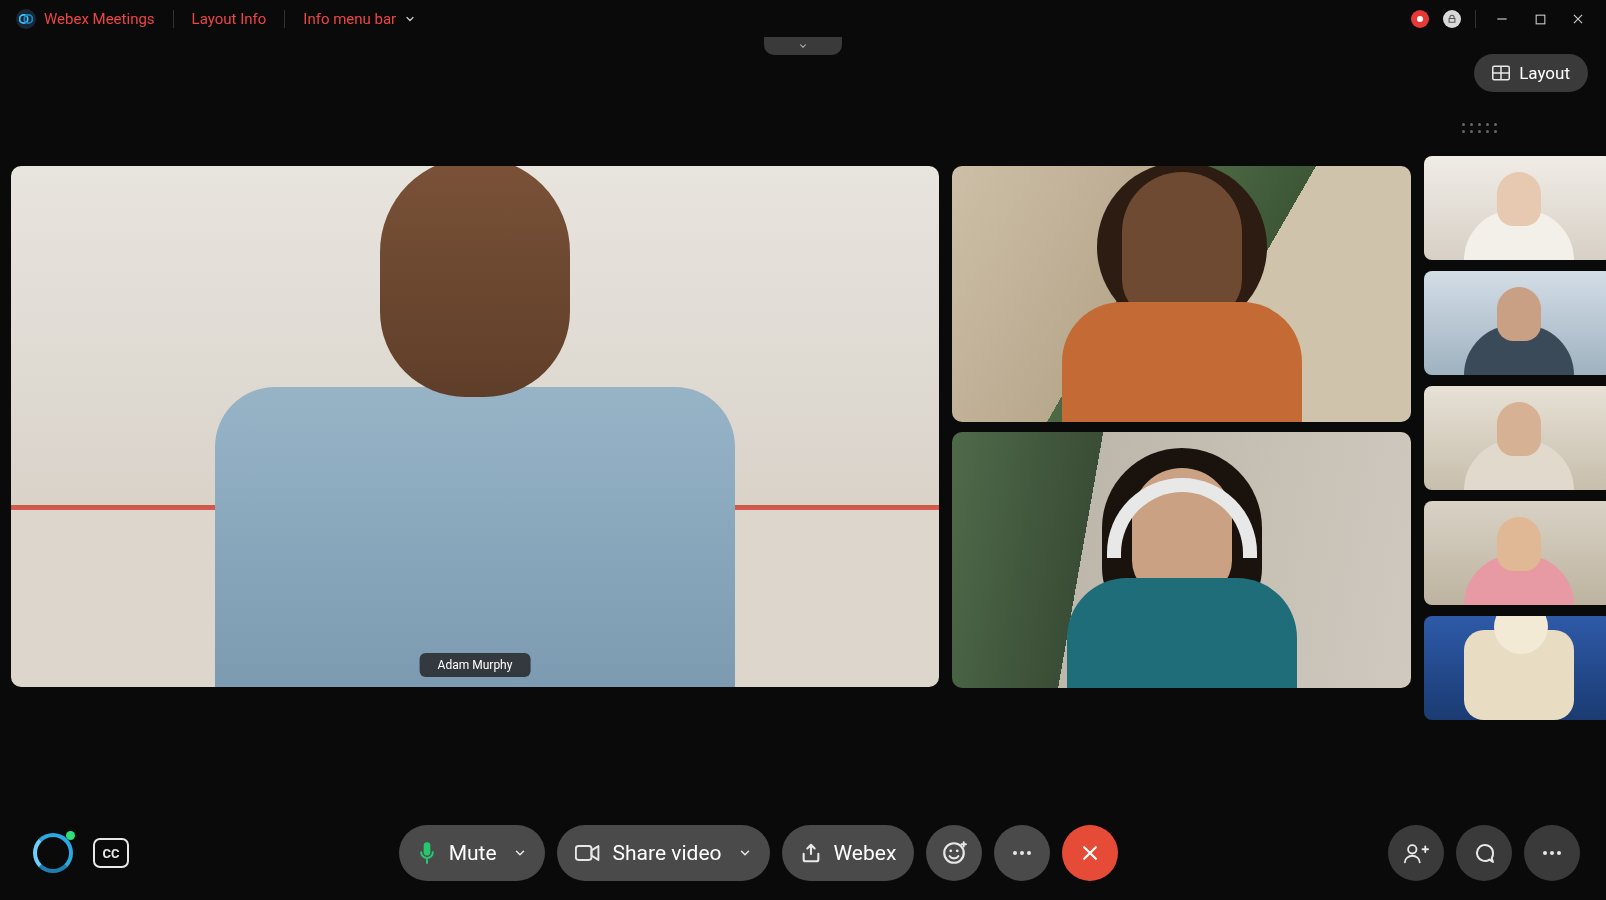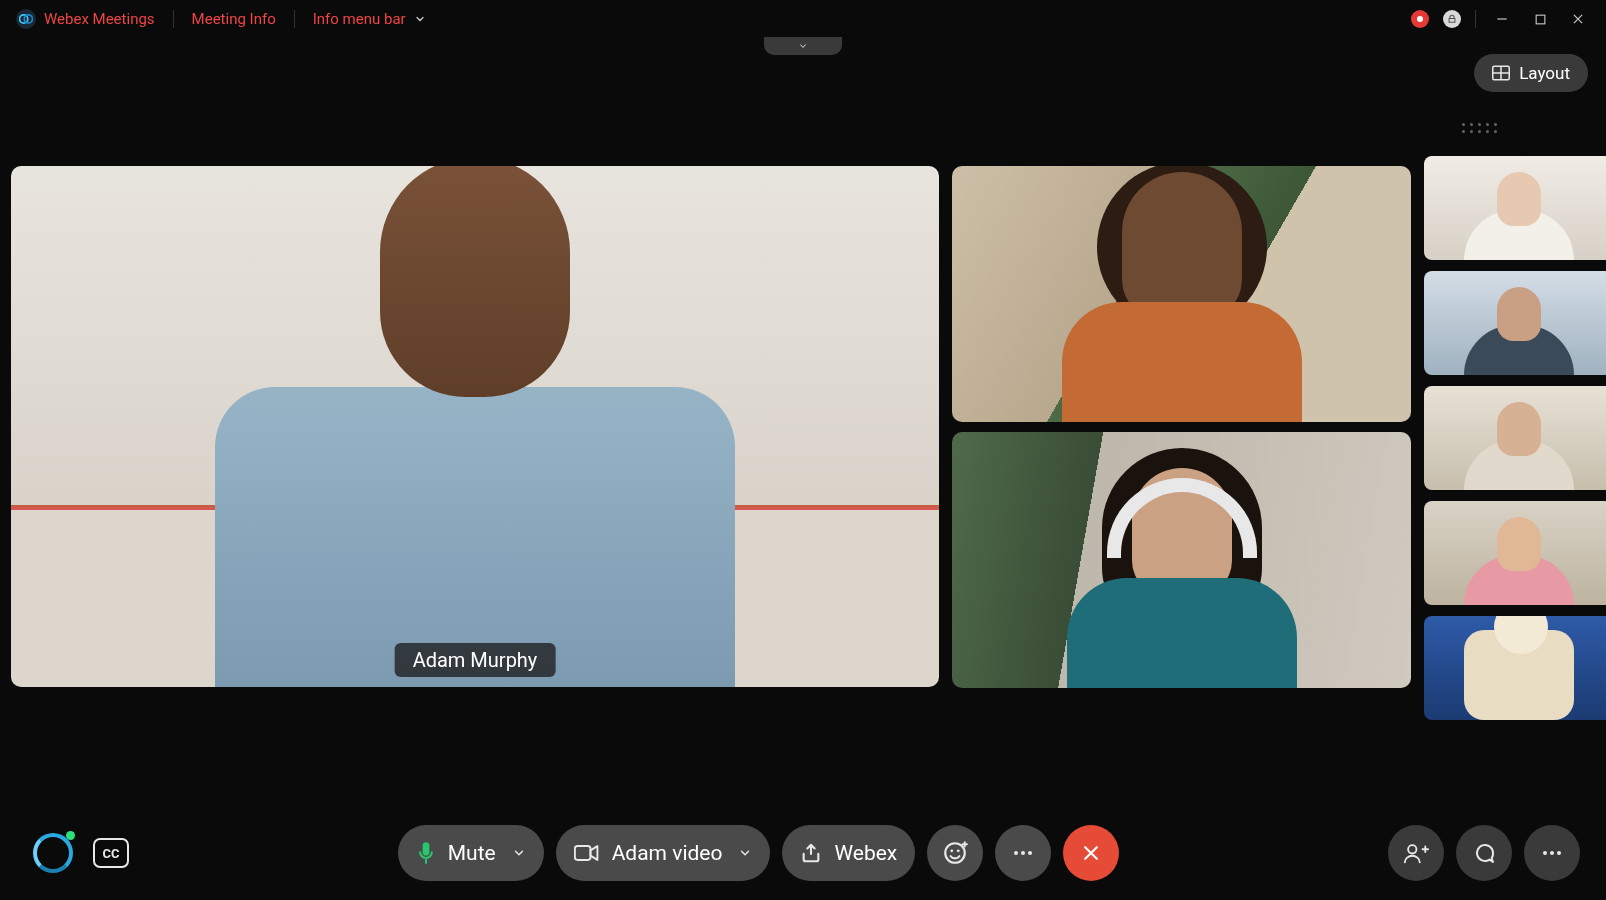--- a/index.html
+++ b/index.html
@@ -25,21 +25,21 @@
   
   .drag-dots{position:absolute;top:123px;right:108px;display:grid;grid-template-columns:repeat(5,4px);grid-gap:4px}
   .drag-dots span{width:3px;height:3px;border-radius:50%;background:#666}
   
   .stage{position:absolute;top:166px;left:11px;display:flex;gap:13px}
   .main-tile{width:928px;height:521px;border-radius:10px;overflow:hidden;position:relative}
   .mid-col{width:459px;display:flex;flex-direction:column;gap:10px}
   .mid-tile{width:459px;height:256px;border-radius:10px;overflow:hidden;position:relative}
   .side-col{width:189px;display:flex;flex-direction:column;gap:11px;margin-top:-10px}
   .side-tile{width:189px;height:104px;border-radius:8px;overflow:hidden;position:relative}
-  .name-overlay{position:absolute;left:50%;bottom:10px;transform:translateX(-50%);background:rgba(30,30,30,.78);padding:5px 18px;border-radius:6px;font-size:20px;white-space:nowrap}
+  .name-overlay{position:absolute;left:50%;bottom:10px;transform:translateX(-50%);background:rgba(30,30,30,.78);padding:5px 18px;border-radius:6px;font-size:12px;white-space:nowrap}
   
   .tile-bg{width:100%;height:100%;display:block}
   
   .bg-room1{background:linear-gradient(#e8e4de 0%,#d9d3ca 65%,#c06040 65%,#d55 66%,#ddd6cd 66%)}
   .bg-room2{background:linear-gradient(120deg,#cdbfa7 0%,#b8a88e 40%,#4d6a45 40%,#3d5737 60%,#d0c3ab 60%)}
   .bg-room3{background:linear-gradient(100deg,#4f6a4a 0%,#3a4d36 30%,#beb7ab 30%,#cfc9bf 100%)}
   .bg-room4{background:linear-gradient(#f0ece6,#d7d0c6)}
   .bg-room5{background:linear-gradient(#d3dde6,#9fb2c0)}
   .bg-room6{background:linear-gradient(#e7e1d6,#c7beac)}
   .bg-room7{background:linear-gradient(#d9d2c5,#bdb3a0)}
@@ -86,21 +86,21 @@
       <span class="logo-badge">
         <svg width="14" height="14" viewBox="0 0 24 24">
             <circle cx="8" cy="12" r="7" fill="none" stroke="#3cc6ff" stroke-width="3"></circle>
             <circle cx="16" cy="12" r="7" fill="none" stroke="#1a88c9" stroke-width="3"></circle>
           </svg>
       </span>
       <span>Webex Meetings</span>
     </div>
     <span class="divider"></span>
     <div class="tb-item">
-      <span>Meeting Info</span>
+      <span>Layout Info</span>
     </div>
     <span class="divider"></span>
     <div class="tb-item">
       <span>Info menu bar</span>
       <svg width="12" height="12" viewBox="0 0 24 24">
           <path d="M6 9l6 6 6-6" fill="none" stroke="#ccc" stroke-width="2.5" stroke-linecap="round"></path>
         </svg>
     </div>
   </div>
   <div class="tb-right">
@@ -228,21 +228,21 @@
       <span>Mute</span>
       <svg class="chev" width="14" height="14" viewBox="0 0 24 24">
           <path d="M6 9l6 6 6-6" fill="none" stroke="#e8e8e8" stroke-width="2.5" stroke-linecap="round"></path>
         </svg>
     </div>
     <div class="pill">
       <svg width="26" height="20" viewBox="0 0 30 22">
           <rect x="1" y="3" width="18" height="16" rx="3" fill="none" stroke="#e8e8e8" stroke-width="2.2"></rect>
           <path d="M19 8l8-5v16l-8-5z" fill="none" stroke="#e8e8e8" stroke-width="2.2" stroke-linejoin="round"></path>
         </svg>
-      <span>Adam video</span>
+      <span>Share video</span>
       <svg class="chev" width="14" height="14" viewBox="0 0 24 24">
           <path d="M6 9l6 6 6-6" fill="none" stroke="#e8e8e8" stroke-width="2.5" stroke-linecap="round"></path>
         </svg>
     </div>
     <div class="pill">
       <svg width="22" height="22" viewBox="0 0 24 24">
           <path d="M12 3v10M8 7l4-4 4 4" stroke="#e8e8e8" stroke-width="2.3" fill="none" stroke-linecap="round" stroke-linejoin="round"></path>
           <path d="M4 13v6a2 2 0 002 2h12a2 2 0 002-2v-6" stroke="#e8e8e8" stroke-width="2.3" fill="none" stroke-linecap="round"></path>
         </svg>
       <span>Webex</span>

